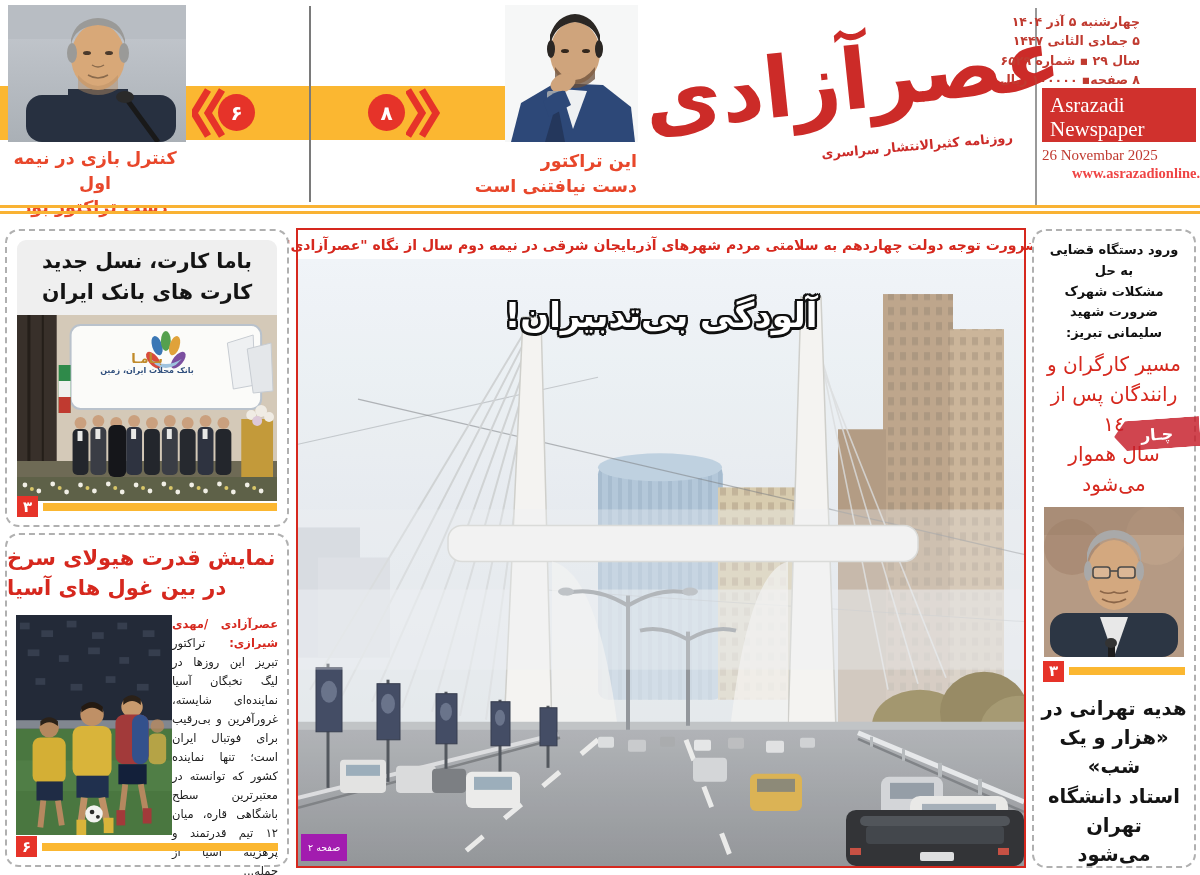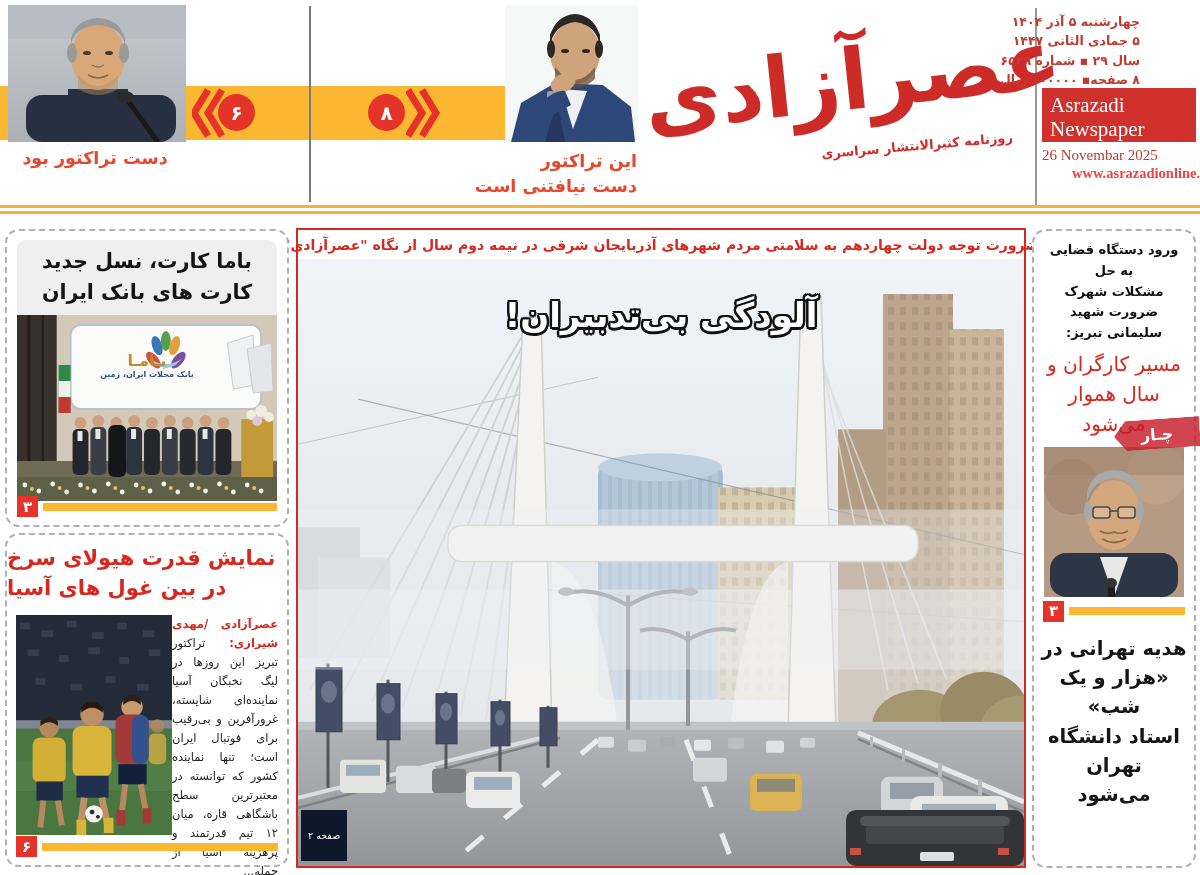--- a/index.html
+++ b/index.html
@@ -34,22 +34,22 @@
   
   .main-block{left:296px;top:228px;width:730px;height:640px;border:2.5px solid #D6281E;
     box-sizing:border-box;background:#fff;}
   .kicker-bar{height:29px;border-bottom:2.5px solid #D6281E;display:flex;align-items:center;
     justify-content:center;color:#D6281E;font-weight:800;font-size:14px;direction:rtl;white-space:nowrap;}
   .main-photo{position:absolute;left:0;top:29px;right:0;bottom:0;}
   .main-headline{position:absolute;top:36px;left:0;width:100%;text-align:center;direction:rtl;
     font-size:34px;font-weight:800;color:#fff;z-index:4;
     text-shadow:-2px -2px 0 #111,2px -2px 0 #111,-2px 2px 0 #111,2px 2px 0 #111,
                  0 -2.5px 0 #111,0 2.5px 0 #111,-2.5px 0 0 #111,2.5px 0 0 #111;}
-  .page-label{position:absolute;left:3px;bottom:5px;background:#0f172a;color:#fff;
-    font-size:9.5px;padding:20px 7px;z-index:4;direction:rtl;}
+  .page-label{position:absolute;left:3px;bottom:5px;background:#a21caf;color:#fff;
+    font-size:9.5px;padding:8px 7px;z-index:4;direction:rtl;}
 
   
   .dashed-box{border:2px dashed #b0b0b0;border-radius:14px;box-sizing:border-box;background:#fff;}
   .box-title-grey{margin:9px 10px 6px;background:#efefef;border-radius:9px;padding:6px 4px;
     text-align:center;font-size:20.5px;font-weight:800;color:#141414;line-height:1.5;direction:rtl;}
   .box-title-red{text-align:left;color:#D6281E;font-size:21px;font-weight:800;line-height:1.45;
     direction:rtl;margin-top:8px;}
   .box-title-black{text-align:center;color:#141414;font-size:19.5px;font-weight:800;line-height:1.5;direction:rtl;}
 
   .badge-row{display:flex;align-items:center;gap:5px;direction:ltr;}
@@ -64,21 +64,21 @@
     line-height:1.6;direction:rtl;margin-top:9px;}
   .r-title-red{padding:0 4px;font-size:20px;font-weight:400;color:#D6281E;text-align:center;
     line-height:1.5;direction:rtl;margin-top:5px;}
 
   .stamp{left:1114px;top:419px;width:86px;height:30px;background:rgba(198,28,40,.82);
     color:#fff;display:flex;align-items:center;justify-content:center;font-weight:800;
     font-size:16px;letter-spacing:2px;transform:rotate(-4deg);z-index:6;direction:rtl;
     clip-path:polygon(0 50%,14% 0,100% 0,100% 100%,14% 100%);}
 
   .bama-overlay{position:absolute;text-align:center;direction:rtl;z-index:3;width:100%;}
-  .bama-title{color:#c08a2a;font-weight:800;font-size:16px;}
+  .bama-title{color:#c08a2a;font-weight:800;font-size:13px;}
   .bama-sub{color:#31507e;font-weight:700;font-size:8px;}
 </style>
 </head>
 <body>
 
 <div class="page">
 
   <div class="abs yellow-strip"></div>
   <div class="abs vline" style="left:309px;top:6px;height:196px;"></div>
   <div class="abs vline" style="left:1035px;top:8px;height:198px;background:#999;"></div>
@@ -108,20 +108,21 @@
       <ellipse cx="117" cy="92" rx="9" ry="6" fill="#2a2a2a"></ellipse>
     </svg>
   </div>
 
   <svg class="abs" style="left:192px;top:88px;width:70px;height:50px;z-index:2;" viewBox="0 0 70 50">
     <polyline points="16,2 2,25 16,48" fill="none" stroke="#E63329" stroke-width="7"></polyline>
     <polyline points="30,2 16,25 30,48" fill="none" stroke="#E63329" stroke-width="7"></polyline>
   </svg>
   <div class="abs badge-circle" style="left:218px;top:94px;width:37px;height:37px;z-index:3;">۶</div>
   <div class="abs teaser-caption" style="left:2px;top:146px;width:186px;text-align:center;">
+    <div>کنترل بازی در نیمه اول</div>
     <div>دست تراکتور بود</div>
   </div>
 
   <div class="abs badge-circle" style="left:368px;top:94px;width:37px;height:37px;z-index:3;">۸</div>
   <svg class="abs" style="left:406px;top:88px;width:70px;height:50px;z-index:2;" viewBox="0 0 70 50">
     <polyline points="2,2 16,25 2,48" fill="none" stroke="#E63329" stroke-width="7"></polyline>
     <polyline points="16,2 30,25 16,48" fill="none" stroke="#E63329" stroke-width="7"></polyline>
   </svg>
   <div class="abs teaser-caption" style="left:455px;top:149px;width:182px;text-align:right;">
     <div>این تراکتور</div>
@@ -511,20 +512,21 @@
   </div>
 
   <div class="abs dashed-box" style="left:1032px;top:229px;width:164px;height:639px;">
     <div class="r-kicker">
       <div>ورود دستگاه قضایی به حل</div>
       <div>مشکلات شهرک ضرورت شهید</div>
       <div>سلیمانی تبریز:</div>
     </div>
     <div class="r-title-red">
       <div>مسیر کارگران و</div>
+      <div>رانندگان پس از ١٤</div>
       <div>سال هموار می‌شود</div>
     </div>
     <div class="photo-frame" style="width:140px;height:150px;margin:8px auto 4px;">
       <svg viewBox="0 0 140 150" preserveAspectRatio="none">
         <rect width="140" height="150" fill="#b59a84"></rect>
         <circle cx="28" cy="40" r="28" fill="#a3846c" opacity=".6"></circle>
         <circle cx="112" cy="28" r="30" fill="#c3a88e" opacity=".55"></circle>
         <rect x="0" y="0" width="140" height="28" fill="#9b7f68" opacity=".45"></rect>
         <rect x="6" y="106" width="128" height="44" rx="16" fill="#2c3644"></rect>
         <polygon points="56,110 84,110 70,150" fill="#e8e8e8"></polygon>

